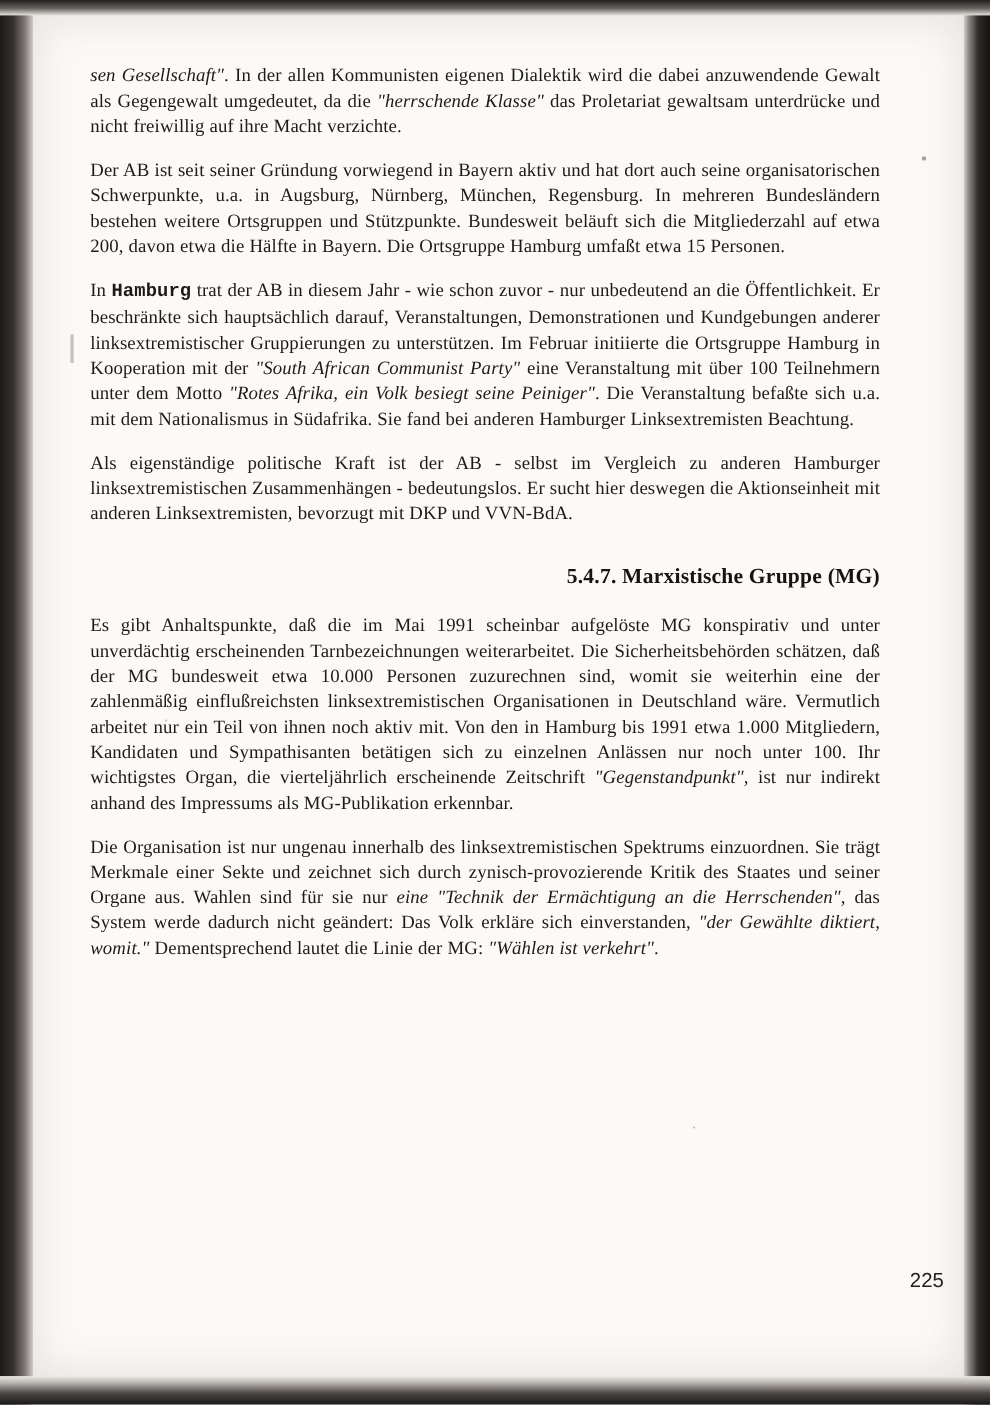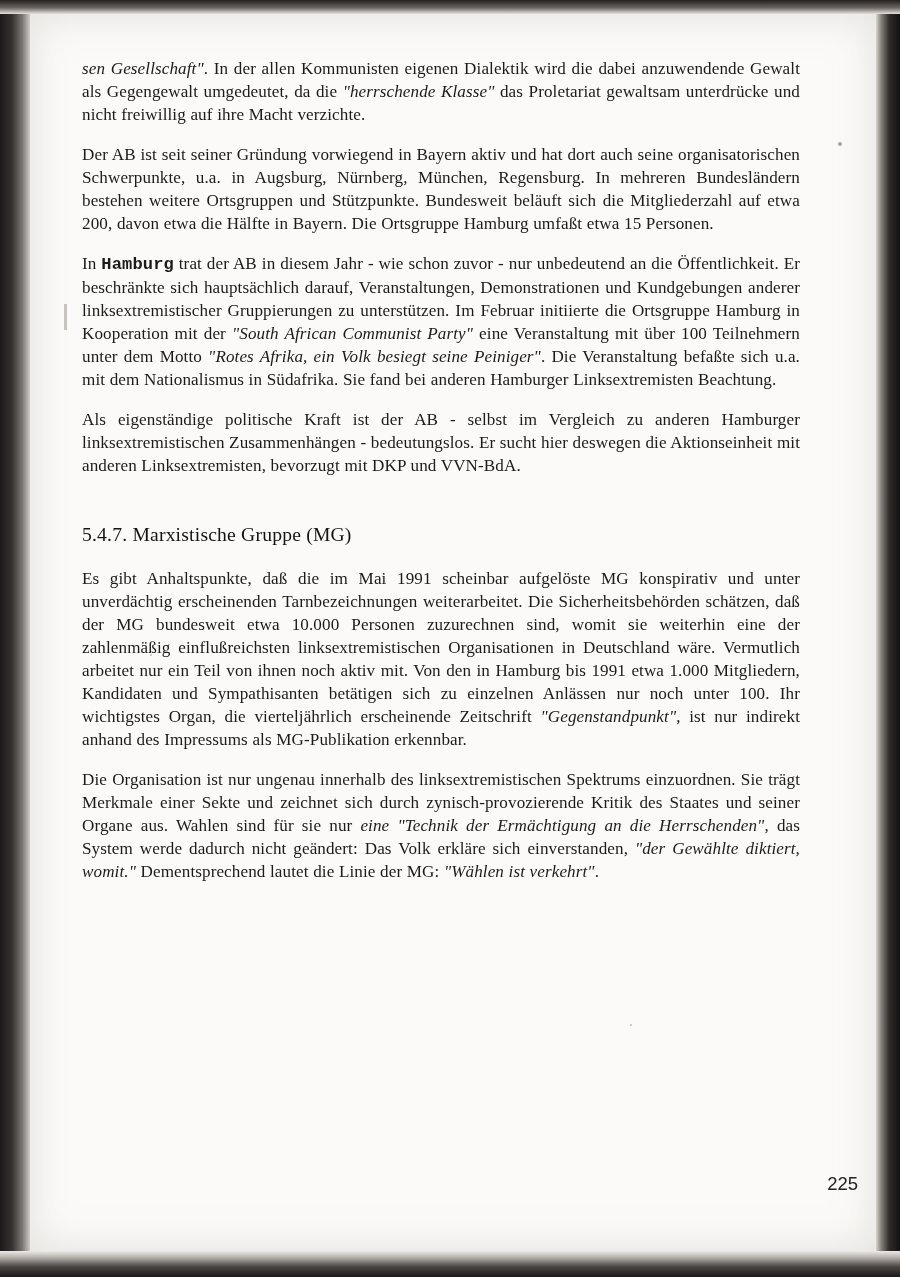--- a/index.html
+++ b/index.html
@@ -70,34 +70,34 @@
     font-size: 17.1px;
     line-height: 1.345;
     text-align: justify;
     color: #1d1b1a;
     letter-spacing: 0.1px;
     word-spacing: 0.2px;
   }
   .it { font-style: italic; }
   .bd { font-weight: bold; font-family: Liberation Mono, monospace; }
   h2.heading {
-    margin: 46px 0 22px 0;
+    margin: 35px 0 22px 0;
     font-size: 19.6px;
-    font-weight: normal;
+    font-weight: bold;
     color: #161413;
     letter-spacing: 0.2px;
+    text-align: right;
   }
   .pagenum {
     position: absolute;
     right: 18px;
     top: 1139px;
     font-size: 18.5px;
     color: #232120;
     font-family: "Liberation Sans", sans-serif;
-    margin-top: 20px;
   }
   .gutter-mark {
     position: absolute;
     left: 34px;
     top: 290px;
     width: 3px;
     height: 26px;
     background: #b9b4ae;
     opacity: 0.8;
   }

